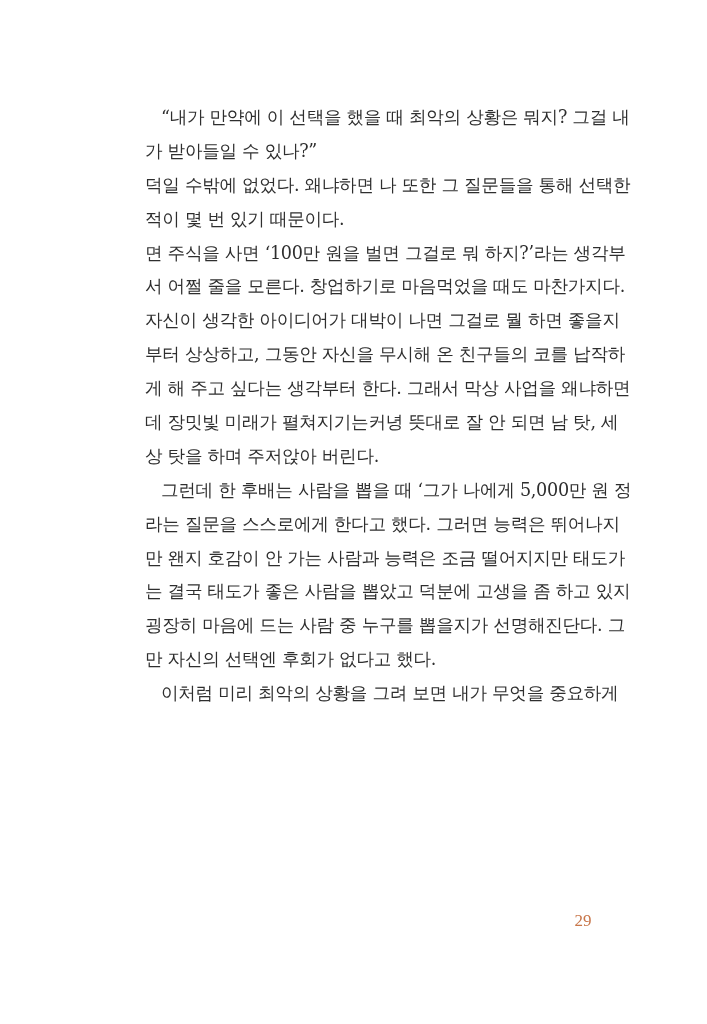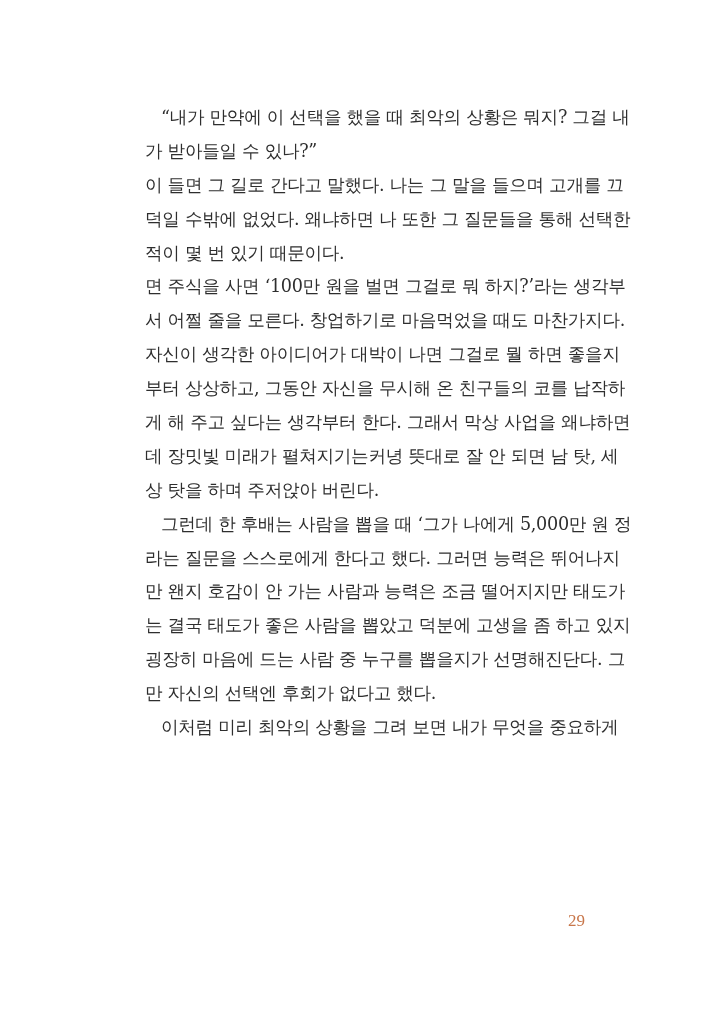--- a/index.html
+++ b/index.html
@@ -41,39 +41,38 @@
       padding-left: 16px;
     }
     .line.last {
       text-align-last: left;
     }
     .page-number {
       position: absolute;
       left: 568px;
       top: 911px;
       width: 30px;
-      text-align: left;
+      text-align: center;
       font-family: "Liberation Serif", "DejaVu Serif", serif;
       font-size: 17px;
       color: #c8764a;
     }
   </style>
 </head>
 <body>
 
 <div class="page">
   <div class="text-block">
 
     <div class="paragraph">
       <div class="line indent">“내가 만약에 이 선택을 했을 때 최악의 상황은 뭐지? 그걸 내</div>
       <div class="line last">가 받아들일 수 있나?”</div>
     </div>
 
     <div class="paragraph">
-      <div class="line">이 들면 그 길로 간다고 말했다. 나는 그 말을 들으며 고개를 끄</div>
       <div class="line">덕일 수밖에 없었다. 왜냐하면 나 또한 그 질문들을 통해 선택한</div>
       <div class="line last">적이 몇 번 있기 때문이다.</div>
     </div>
 
     <div class="paragraph">
       <div class="line">면 주식을 사면 ‘100만 원을 벌면 그걸로 뭐 하지?’라는 생각부</div>
       <div class="line">서 어쩔 줄을 모른다. 창업하기로 마음먹었을 때도 마찬가지다.</div>
       <div class="line">자신이 생각한 아이디어가 대박이 나면 그걸로 뭘 하면 좋을지</div>
       <div class="line">부터 상상하고, 그동안 자신을 무시해 온 친구들의 코를 납작하</div>
       <div class="line">게 해 주고 싶다는 생각부터 한다. 그래서 막상 사업을 왜냐하면</div>

